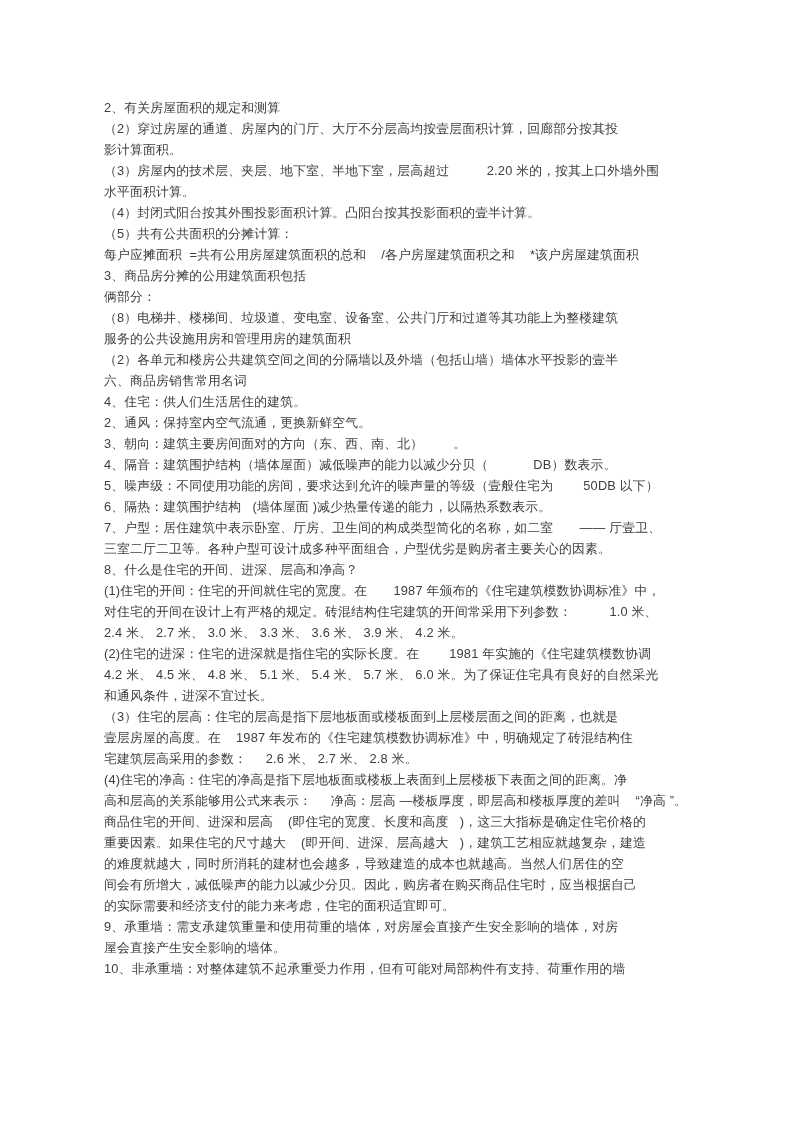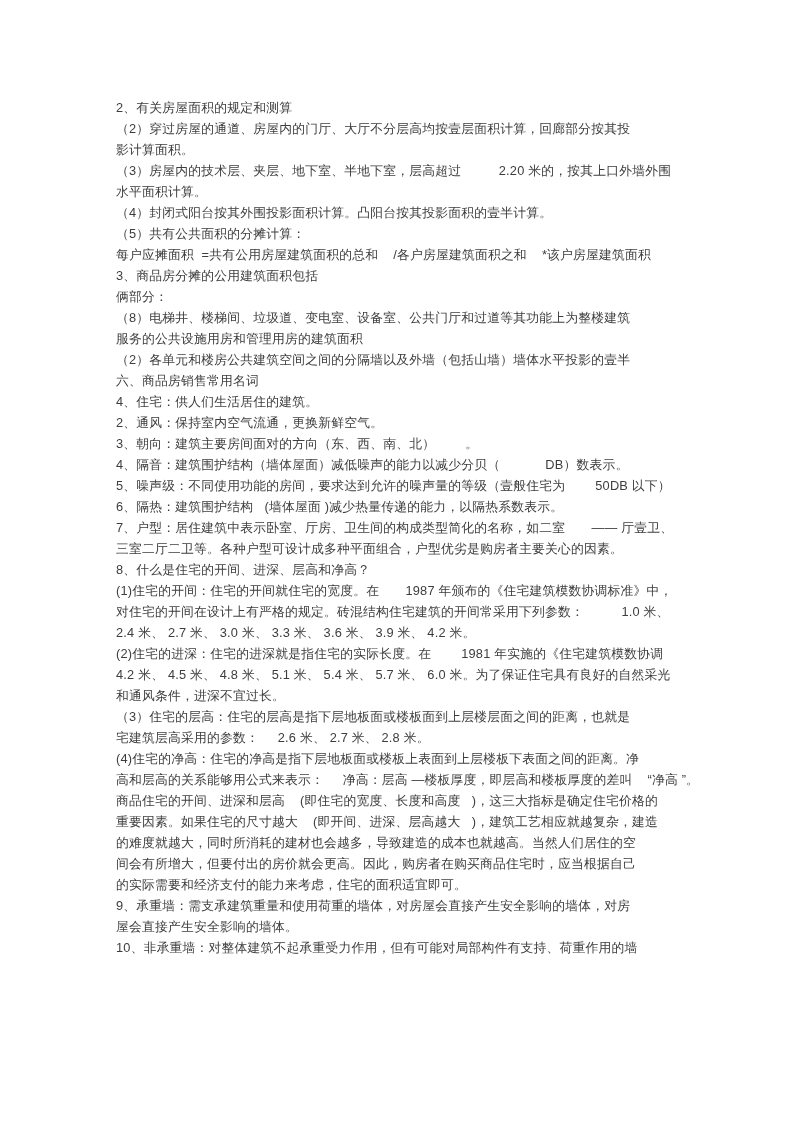--- a/index.html
+++ b/index.html
@@ -7,21 +7,21 @@
   .page {
     position: relative;
     width: 794px;
     height: 1123px;
     background: #ffffff;
     overflow: hidden;
     font-family: "Liberation Sans", "DejaVu Sans", sans-serif;
   }
   .text-block {
     position: absolute;
-    left: 116px;
+    left: 104px;
     top: 97px;
     width: 620px;
   }
   .doc-line {
     white-space: pre;
     font-size: 12.8px;
     line-height: 21px;
     height: 21px;
     color: #3d3d3d;
     letter-spacing: 0.2px;
@@ -56,25 +56,26 @@
     <div class="doc-line">7、户型：居住建筑中表示卧室、厅房、卫生间的构成类型简化的名称，如二室       —— 厅壹卫、</div>
     <div class="doc-line">三室二厅二卫等。各种户型可设计成多种平面组合，户型优劣是购房者主要关心的因素。</div>
     <div class="doc-line">8、什么是住宅的开间、进深、层高和净高？</div>
     <div class="doc-line">(1)住宅的开间：住宅的开间就住宅的宽度。在       1987 年颁布的《住宅建筑模数协调标准》中，</div>
     <div class="doc-line">对住宅的开间在设计上有严格的规定。砖混结构住宅建筑的开间常采用下列参数：          1.0 米、</div>
     <div class="doc-line">2.4 米、 2.7 米、 3.0 米、 3.3 米、 3.6 米、 3.9 米、 4.2 米。</div>
     <div class="doc-line">(2)住宅的进深：住宅的进深就是指住宅的实际长度。在        1981 年实施的《住宅建筑模数协调</div>
     <div class="doc-line">4.2 米、 4.5 米、 4.8 米、 5.1 米、 5.4 米、 5.7 米、 6.0 米。为了保证住宅具有良好的自然采光</div>
     <div class="doc-line">和通风条件，进深不宜过长。</div>
     <div class="doc-line">（3）住宅的层高：住宅的层高是指下层地板面或楼板面到上层楼层面之间的距离，也就是</div>
+    <div class="doc-line">壹层房屋的高度。在    1987 年发布的《住宅建筑模数协调标准》中，明确规定了砖混结构住</div>
     <div class="doc-line">宅建筑层高采用的参数：     2.6 米、 2.7 米、 2.8 米。</div>
     <div class="doc-line">(4)住宅的净高：住宅的净高是指下层地板面或楼板上表面到上层楼板下表面之间的距离。净</div>
     <div class="doc-line">高和层高的关系能够用公式来表示：     净高：层高 —楼板厚度，即层高和楼板厚度的差叫    “净高 ”。</div>
     <div class="doc-line">商品住宅的开间、进深和层高    (即住宅的宽度、长度和高度   )，这三大指标是确定住宅价格的</div>
     <div class="doc-line">重要因素。如果住宅的尺寸越大    (即开间、进深、层高越大   )，建筑工艺相应就越复杂，建造</div>
     <div class="doc-line">的难度就越大，同时所消耗的建材也会越多，导致建造的成本也就越高。当然人们居住的空</div>
-    <div class="doc-line">间会有所增大，但要付出的房价就会更高。因此，购房者在购买商品住宅时，应当根据自己</div>
+    <div class="doc-line">间会有所增大，减低噪声的能力以减少分贝。因此，购房者在购买商品住宅时，应当根据自己</div>
     <div class="doc-line">的实际需要和经济支付的能力来考虑，住宅的面积适宜即可。</div>
     <div class="doc-line">9、承重墙：需支承建筑重量和使用荷重的墙体，对房屋会直接产生安全影响的墙体，对房</div>
     <div class="doc-line">屋会直接产生安全影响的墙体。</div>
     <div class="doc-line">10、非承重墙：对整体建筑不起承重受力作用，但有可能对局部构件有支持、荷重作用的墙</div>
   </div>
 </div>
 
 </body></html>

